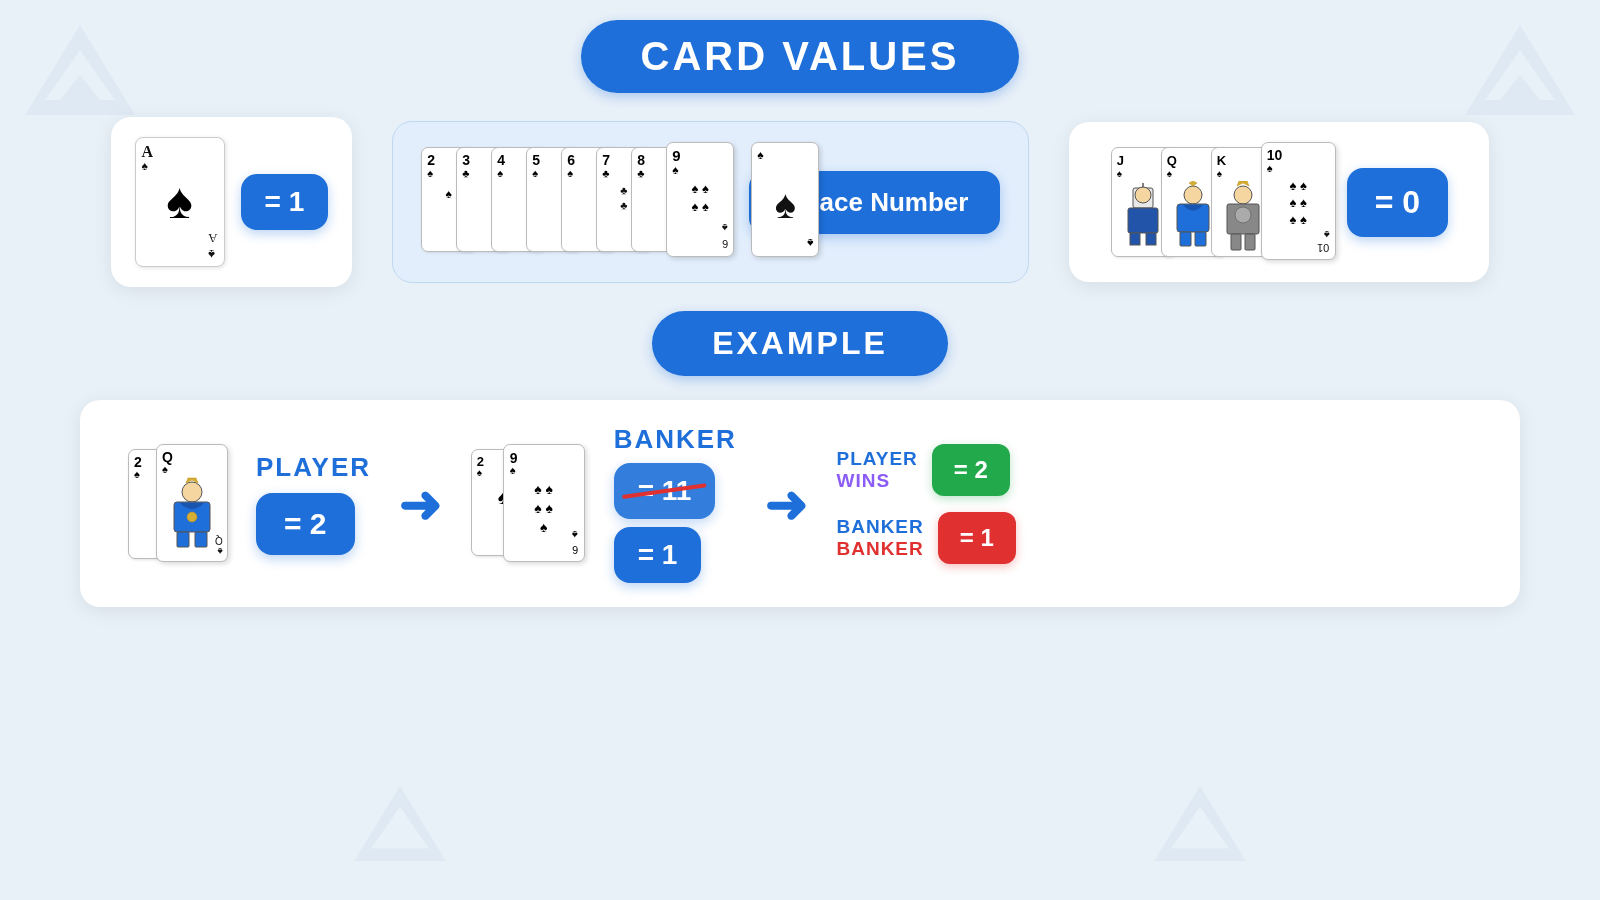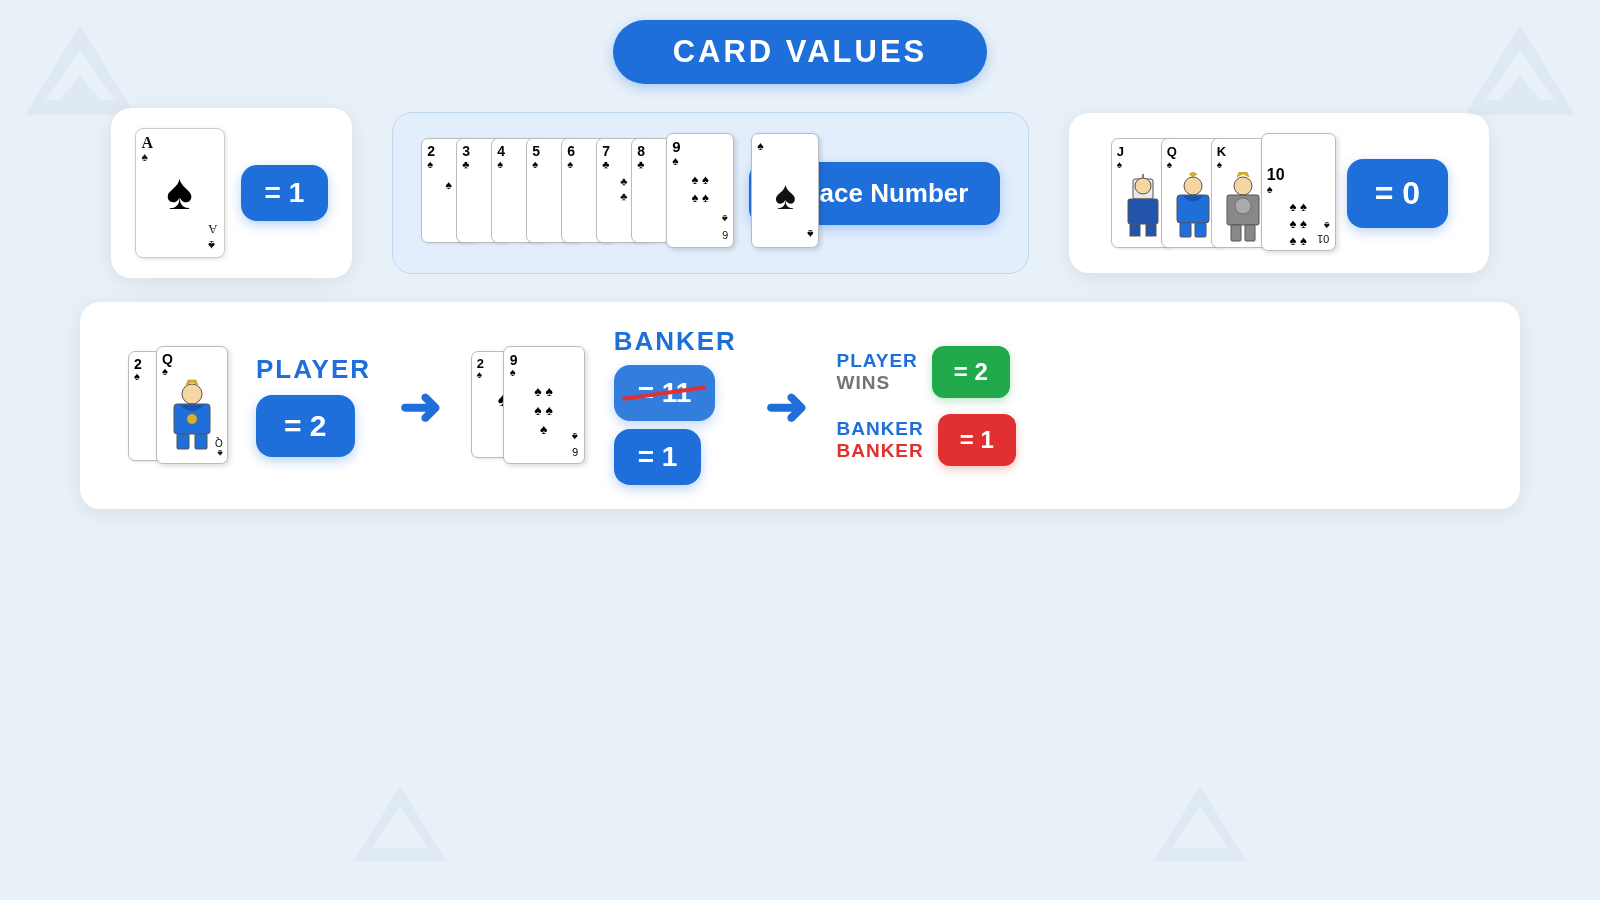--- a/index.html
+++ b/index.html
@@ -34,21 +34,21 @@
       flex-direction: column;
       align-items: center;
       padding: 20px 40px;
       gap: 24px;
     }
 
     
     .title-badge {
       background: #1e6fd9;
       color: white;
-      font-size: 31px;
+      font-size: 40px;
       font-weight: 900;
       letter-spacing: 3px;
       padding: 14px 60px;
       border-radius: 40px;
       text-align: center;
       box-shadow: 0 4px 12px rgba(30,111,217,0.3);
     }
 
     
     .card-values-section {
@@ -331,37 +331,38 @@
               <path d="M20 5 L26 2 L32 5 L30 0 L22 0 Z" fill="#d4af37" stroke="#c0860a" stroke-width="0.5"></path>
               <rect x="10" y="23" width="32" height="30" rx="2" fill="#888" stroke="#555" stroke-width="1"></rect>
               <circle cx="26" cy="34" r="8" fill="#aaa" stroke="#666" stroke-width="0.8"></circle>
               <rect x="14" y="53" width="10" height="16" rx="1" fill="#888" stroke="#555" stroke-width="1"></rect>
               <rect x="28" y="53" width="10" height="16" rx="1" fill="#888" stroke="#555" stroke-width="1"></rect>
             </svg>
           </div>
         </div>
 
         <div style="position:absolute; left:150px; top:0px; background:white; border:1.5px solid #bbb; border-radius:7px; width:75px; height:118px; padding:5px; box-shadow:2px 2px 5px rgba(0,0,0,0.15);">
-          <div style="font-size:16px; font-weight:bold; line-height:1;margin-top:28px;">10</div>
+          <div style="font-size:14px; font-weight:bold; line-height:1;">10</div>
           <div style="font-size:11px;">♠</div>
           <div style="display:flex; flex-direction:column; align-items:center; margin-top:4px; gap:2px;">
             <div style="display:flex; gap:8px; font-size:13px;">♠ ♠</div>
             <div style="display:flex; gap:8px; font-size:13px;">♠ ♠</div>
             <div style="display:flex; gap:8px; font-size:13px;">♠ ♠</div>
           </div>
           <div style="position:absolute; bottom:18px; right:5px; font-size:11px; color:#111; transform:rotate(180deg);">♠</div>
           <div style="position:absolute; bottom:5px; right:5px; font-size:11px; color:#111; transform:rotate(180deg);">01</div>
         </div>
       </div>
 
       <div class="value-badge" style="font-size:32px; padding:16px 28px;">= 0</div>
     </div>
 
   </div>
 
+  <div class="example-badge">EXAMPLE</div>
 
   <div style="background: white; border-radius: 20px; box-shadow: 0 4px 20px rgba(0,0,0,0.08); padding: 24px 48px; display:flex; align-items:center; gap:28px; width:calc(100% - 80px);">
 
     <div style="position:relative; width:100px; height:120px; flex-shrink:0;">
 
       <div style="position:absolute; left:0; top:5px; background:white; border:1.5px solid #bbb; border-radius:7px; width:68px; height:110px; padding:5px; box-shadow:1px 1px 3px rgba(0,0,0,0.12);">
         <div style="font-size:14px; font-weight:bold; line-height:1;">2</div>
         <div style="font-size:11px; line-height:1;">♠</div>
         <div style="text-align:center; margin-top:10px; font-size:22px;">♠</div>
         <div style="position:absolute; bottom:5px; right:5px; font-size:11px; transform:rotate(180deg);">♠<br>2</div>
@@ -425,21 +426,21 @@
       <div class="value-badge" style="font-size:28px; padding:12px 24px;">= 1</div>
     </div>
 
     <div style="color:#1e6fd9; font-size:52px; font-weight:bold; flex-shrink:0;">➜</div>
 
     <div style="display:flex; flex-direction:column; gap:16px; flex-shrink:0;">
 
       <div style="display:flex; align-items:center; gap:14px;">
         <div>
           <div style="color:#1e6fd9; font-size:19px; font-weight:900; letter-spacing:1px;">PLAYER</div>
-          <div style="color:#737373; font-size:19px; font-weight:900; letter-spacing:1px;">WINS</div>
+          <div style="color:#8b5cf6; font-size:19px; font-weight:900; letter-spacing:1px;">WINS</div>
         </div>
         <div class="green-badge" style="font-size:24px; padding:12px 22px;">= 2</div>
       </div>
 
       <div style="display:flex; align-items:center; gap:14px;">
         <div>
           <div style="color:#1e6fd9; font-size:19px; font-weight:900; letter-spacing:1px;">BANKER</div>
           <div style="color:#e03030; font-size:19px; font-weight:900; letter-spacing:1px;">BANKER</div>
         </div>
         <div class="red-badge" style="font-size:24px; padding:12px 22px;">= 1</div>

